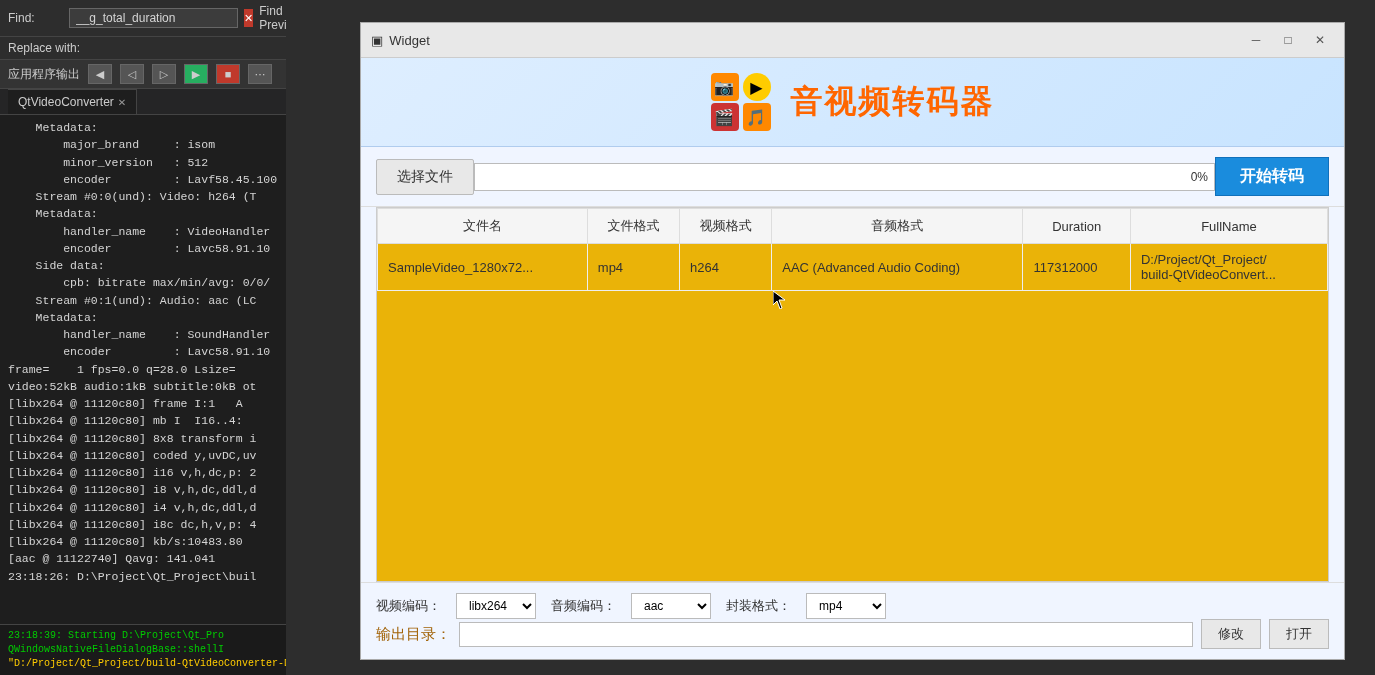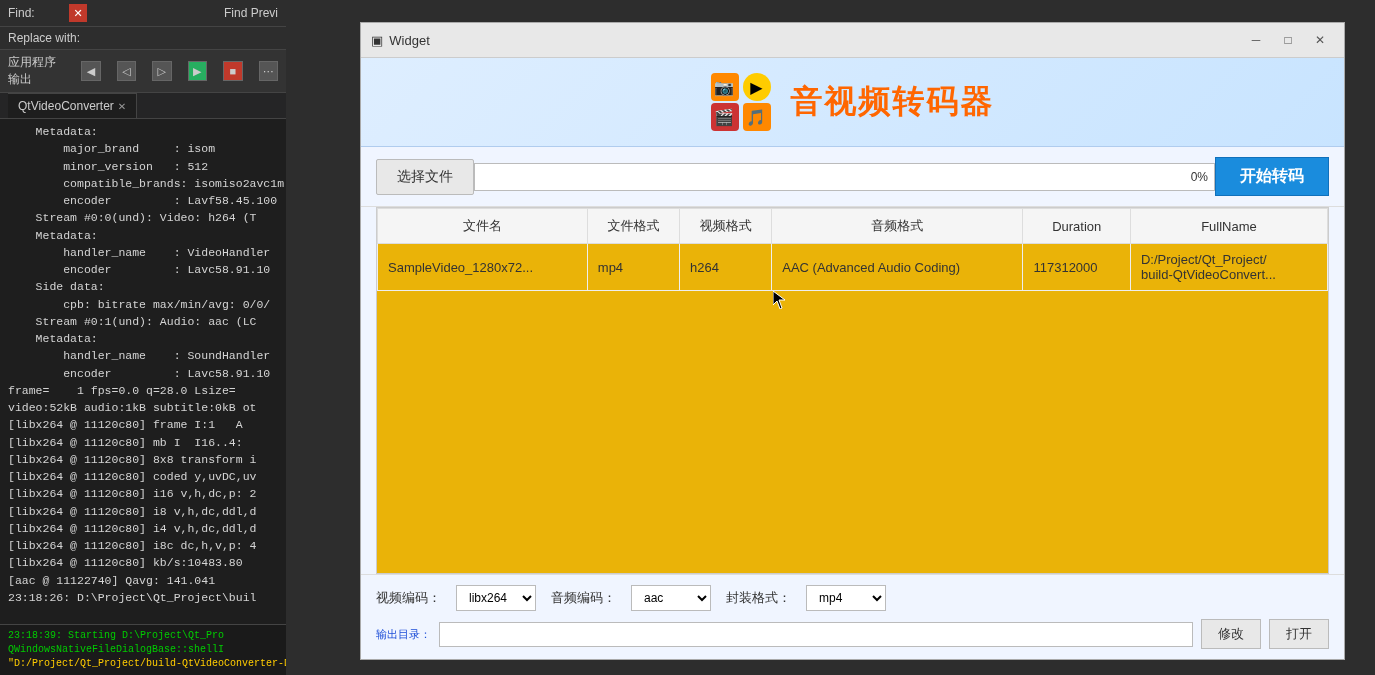--- a/index.html
+++ b/index.html
@@ -71,21 +71,21 @@
       align-items: center;
       gap: 6px;
       border-bottom: 1px solid #444;
     }
 
     .toolbar {
       background: #333;
       padding: 4px 8px;
       display: flex;
       align-items: center;
-      gap: 16px;
+      gap: 8px;
       border-bottom: 1px solid #444;
     }
     .toolbar-label {
       color: #ccc;
       font-size: 12px;
     }
     .toolbar-btn {
       background: #555;
       border: 1px solid #666;
       color: #ccc;
@@ -300,42 +300,42 @@
     
     .widget-bottom {
       background: #f0f5ff;
       padding: 10px 15px;
       border-top: 1px solid #ddd;
     }
     .encoding-row {
       display: flex;
       align-items: center;
       gap: 15px;
-      margin-bottom: 8px;
+      margin-bottom: 0;
     }
     .encoding-label {
       font-size: 13px;
       color: #333;
     }
     .encoding-select {
       border: 1px solid #bbb;
       padding: 4px 8px;
       font-size: 12px;
       background: white;
       cursor: pointer;
       min-width: 80px;
     }
     .output-row {
       display: flex;
       align-items: center;
       gap: 8px;
     }
     .output-label {
-      font-size: 11px;
-      color: #1d4ed8;
+      font-size: 15px;
+      color: #a16207;
     }
     .output-path-input {
       flex: 1;
       border: 1px solid #bbb;
       padding: 4px 8px;
       font-size: 13px;
       background: white;
     }
     .modify-btn, .open-btn {
       border: 1px solid #bbb;
@@ -346,20 +346,21 @@
       color: #333;
     }
   </style>
 </head>
 <body>
 
 <div class="left-panel">
 
   <div class="find-bar">
     <span class="find-label">Find:</span>
+    <input class="find-input" value="__g_total_duration" style="">
     <button class="find-close-btn">✕</button>
     <span class="find-prev-label">Find Previ</span>
   </div>
 
   <div class="replace-bar">
     <span class="find-label">Replace with:</span>
   </div>
 
   <div class="toolbar">
     <span class="toolbar-label">应用程序输出</span>
@@ -375,21 +376,20 @@
     <div class="tab-item">
       <span>QtVideoConverter</span>
       <span class="tab-close">✕</span>
     </div>
   </div>
 
   <div class="code-area">
     <div class="code-line">    Metadata:</div>
     <div class="code-line">        major_brand     : isom</div>
     <div class="code-line">        minor_version   : 512</div>
-    <div class="code-line">        compatible_brands: isomiso2avc1m</div>
     <div class="code-line">        encoder         : Lavf58.45.100</div>
     <div class="code-line">    Stream #0:0(und): Video: h264 (T</div>
     <div class="code-line">    Metadata:</div>
     <div class="code-line">        handler_name    : VideoHandler</div>
     <div class="code-line">        encoder         : Lavc58.91.10</div>
     <div class="code-line">    Side data:</div>
     <div class="code-line">        cpb: bitrate max/min/avg: 0/0/</div>
     <div class="code-line">    Stream #0:1(und): Audio: aac (LC</div>
     <div class="code-line">    Metadata:</div>
     <div class="code-line">        handler_name    : SoundHandler</div>

